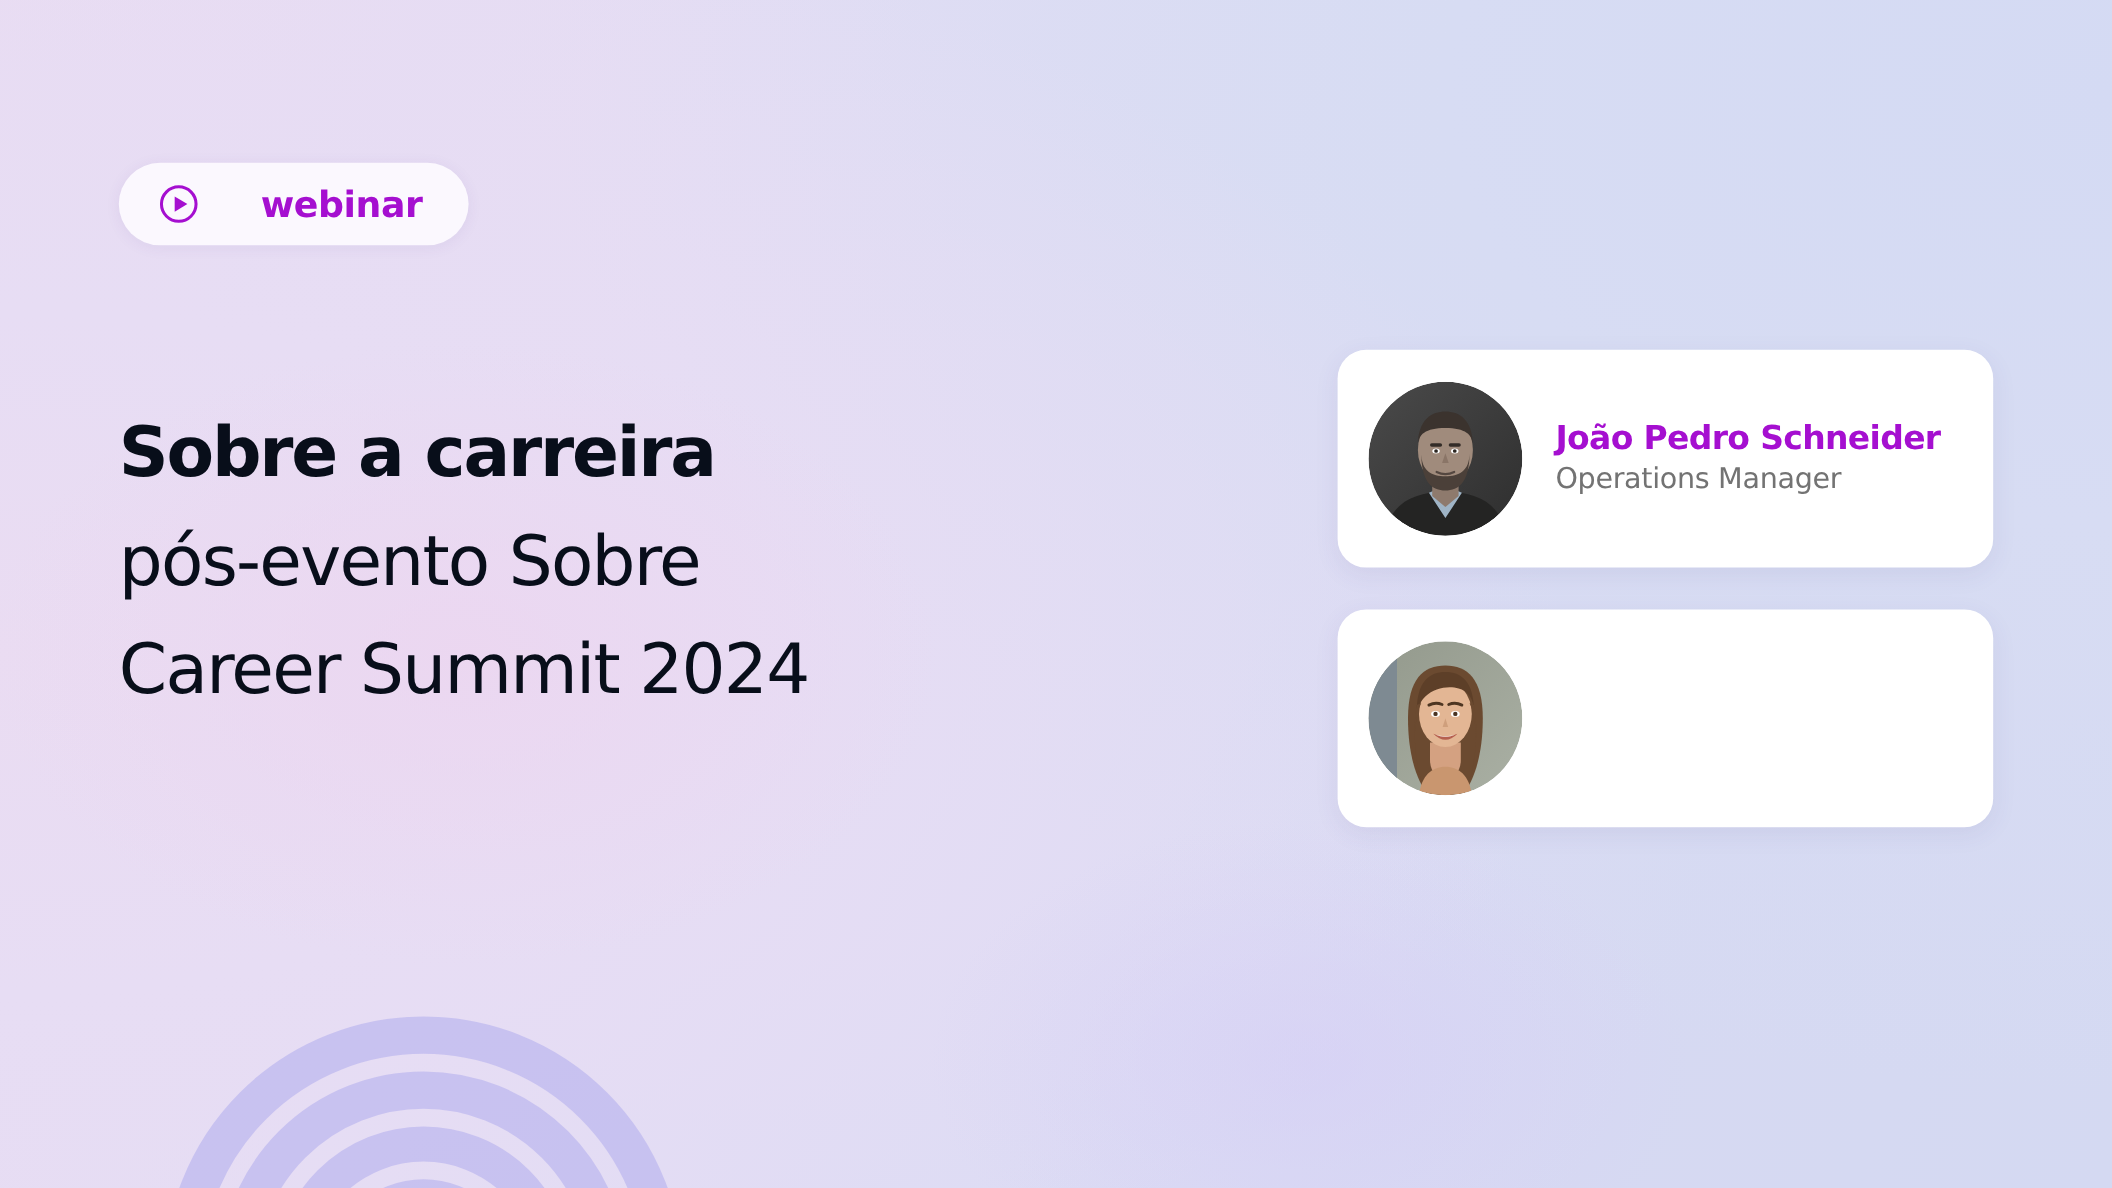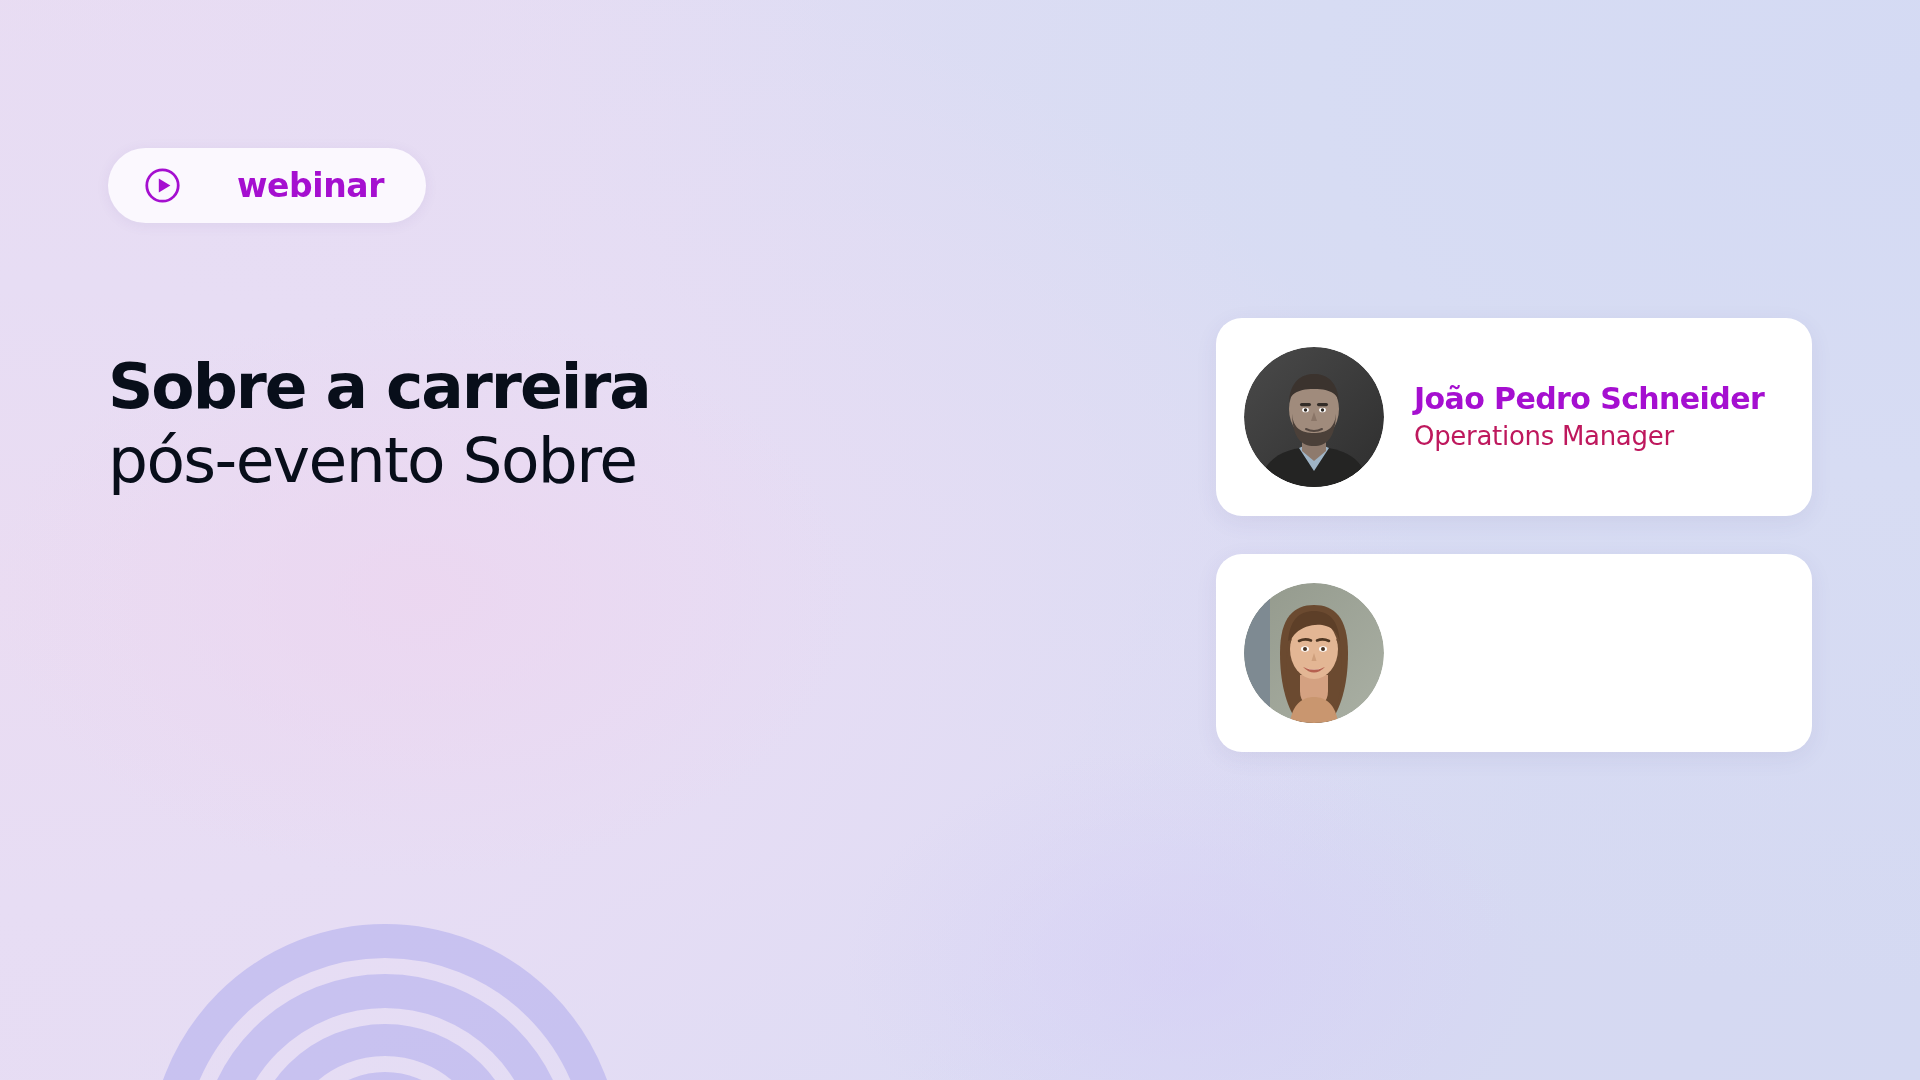--- a/index.html
+++ b/index.html
@@ -80,21 +80,21 @@
     left:108px; top:350px;
     width:820px;
     color:#080e1a;
     font-family:"DejaVu Sans", sans-serif;
     font-size:63px;
     line-height:1.17;
     letter-spacing:-2.0px;
   }
   .headline .hl-strong { font-weight:700; }
   .headline .hl-light  { font-weight:400; letter-spacing:-1.6px; }
-  .hl-line { display:block; white-space:nowrap; }
+  .hl-line { display:block; white-space:nowrap;margin-top:25px; }
 
   
   .cards {
     position:absolute;
     left:1216px; top:318px;
     display:flex; flex-direction:column; gap:38px;
   }
   .card {
     width:596px; height:198px;
     background:#ffffff;
@@ -116,21 +116,21 @@
   .speaker-name {
     font-family:"DejaVu Sans", sans-serif;
     font-size:30px; font-weight:700;
     color:#a50fd0;
     letter-spacing:-.6px;
     line-height:1.15;
   }
   .speaker-role {
     font-family:"DejaVu Sans", sans-serif;
     font-size:26px; font-weight:400;
-    color:#be185d;
+    color:#737373;
     letter-spacing:-.3px;
     line-height:1.15;
   }
 </style>
 </head>
 <body>
 
 <div class="stage">
   <div class="bg-tint-left"></div>
   <div class="bg-tint-bottom"></div>
@@ -149,20 +149,21 @@
         <circle cx="20" cy="20" r="17" fill="none" stroke="#a50fd0" stroke-width="3"></circle>
         <path d="M16 12.5 L28.5 20 L16 27.5 Z" fill="#a50fd0"></path>
       </svg>
     </span>
     <span class="badge-label">webinar</span>
   </div>
 
   <h1 class="headline">
     <span class="hl-line hl-strong">Sobre a carreira</span>
     <span class="hl-line hl-light">pós-evento Sobre</span>
+    <span class="hl-line hl-light">Career Summit 2024</span>
   </h1>
 
   <div class="cards">
 
     <div class="card">
       <div class="avatar">
         <svg viewBox="0 0 140 140" xmlns="http://www.w3.org/2000/svg">
           <defs>
             <clipPath id="c1">
                 <circle cx="70" cy="70" r="70"></circle>

